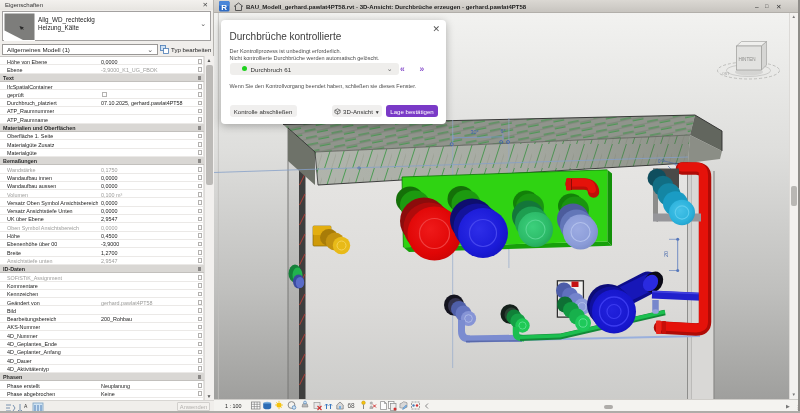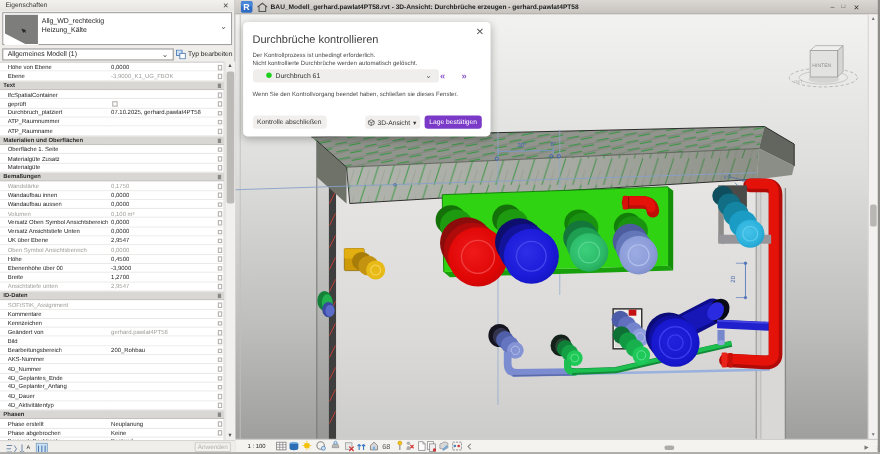--- a/index.html
+++ b/index.html
@@ -653,21 +653,21 @@
         <path d="M214 3.5 l-2.5 2.5 2.5 2.5" stroke="#888" stroke-width="1" fill="none"></path>
       </svg>
   <div id="hthumb"></div>
   <div id="hsarrow">▶</div>
   <div id="grip">⋮⋮</div>
 </div>
 <div id="winedge"></div>
 <div id="gstrip"></div>
 
 <div id="dlg">
-  <div class="ttl">Durchbrüche kontrollieren</div>
+  <div class="ttl">Durchbrüche kontrollierte</div>
   <div class="x">✕</div>
   <div class="b1">Der Kontrollprozess ist unbedingt erforderlich.<br>Nicht kontrollierte Durchbrüche werden automatisch gelöscht.</div>
   <div class="dd">
         <div class="dot"></div>
         <div class="dtx">Durchbruch 61</div>
         <div class="car">⌄</div>
       </div>
   <div class="nav" style="left:179px">«</div>
   <div class="nav" style="left:198.5px">»</div>
   <div class="b2">Wenn Sie den Kontrollvorgang beendet haben, schließen sie dieses Fenster.</div>

